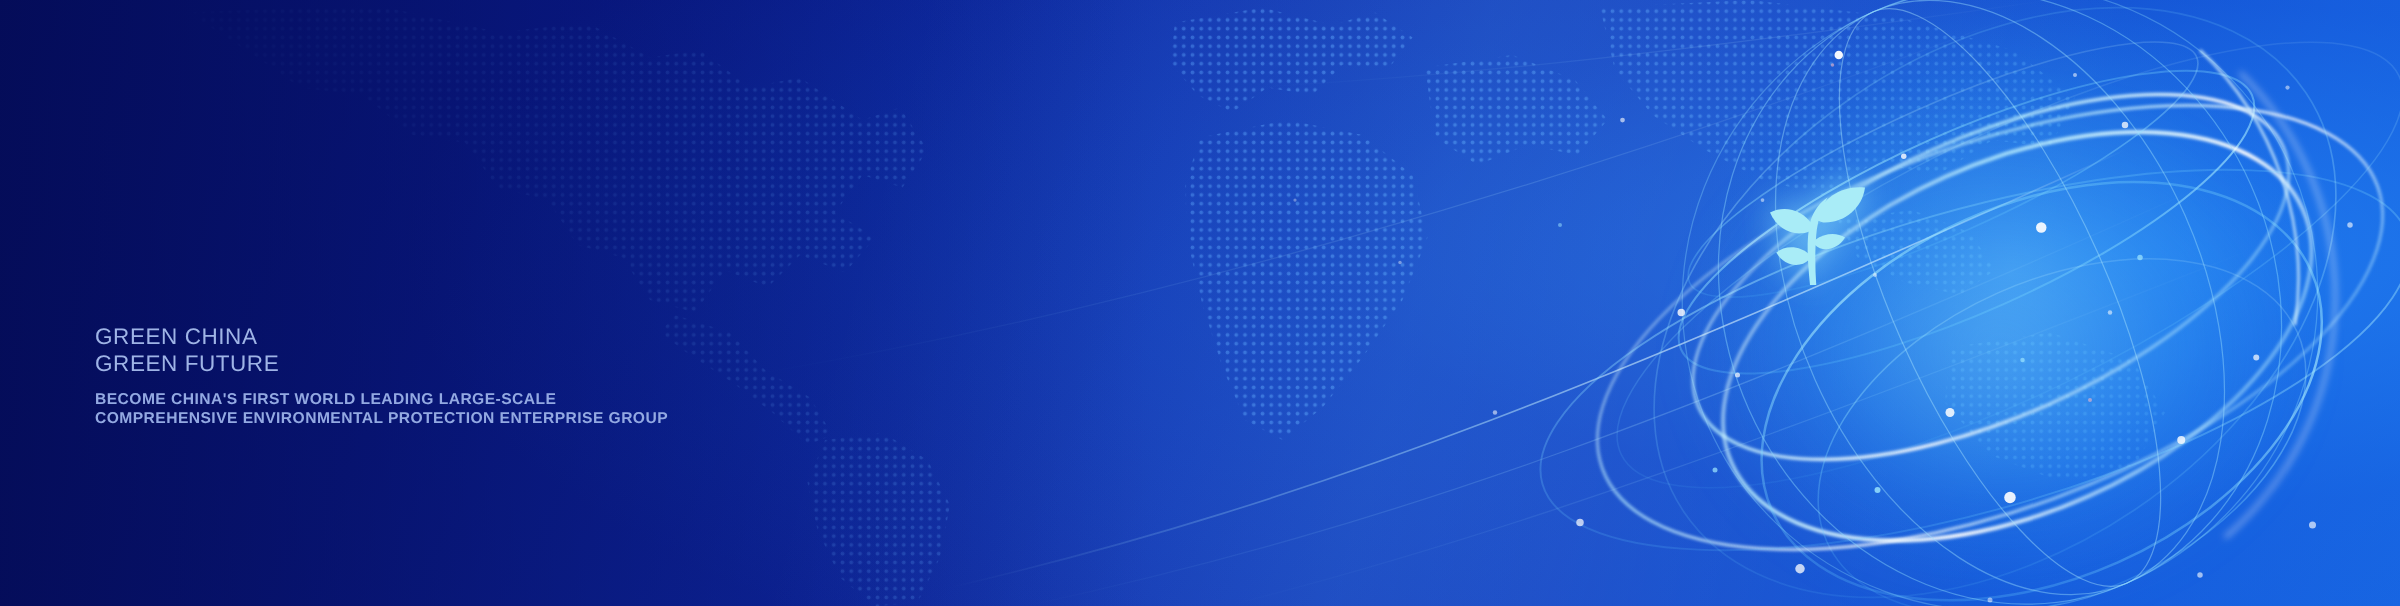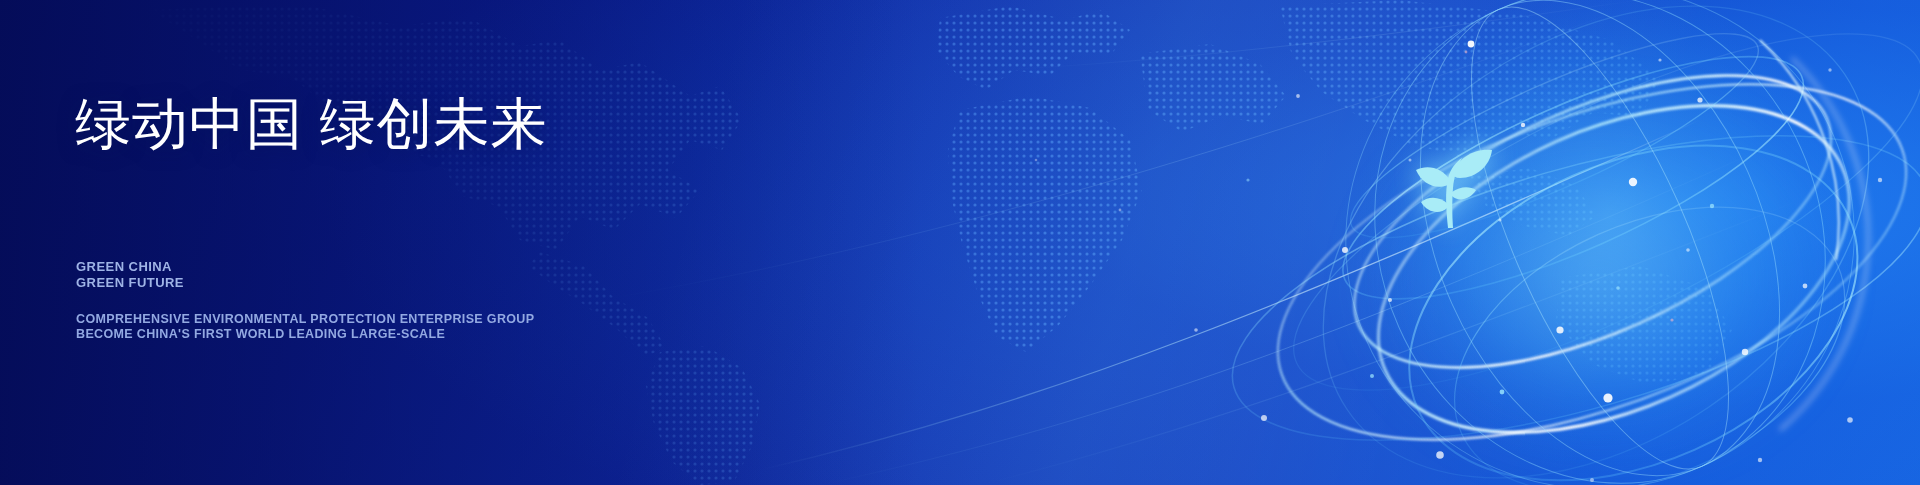--- a/index.html
+++ b/index.html
@@ -100,22 +100,22 @@
     white-space:nowrap;
     text-shadow:0 2px 18px rgba(0,20,90,.65);
   }
   .headline .l2{display:block;}
   .hl-red{color:#f20d1a;}
 
   .tagline{
     position:absolute;
     left:1px; top:259px;
     margin:0;
-    font-size:13px;
-    font-weight:700;
+    font-size:18px;
+    font-weight:400;
     line-height:1.22;
     letter-spacing:.45px;
     color:#9fb4e6;
     text-transform:uppercase;
   }
   .tagline span{display:block;}
 
   .subline{
     position:absolute;
     left:1px; top:312px;
@@ -326,27 +326,26 @@
         <path d="M58 76 C50 68 38 68 31 74 C38 86 51 86 57 80 C58 79 59 77 58 76 Z"></path>
       </g>
     </svg>
   </div>
 
   <div class="left-shade"></div>
 
   <div class="copy">
 
     <h1 class="headline">
-      <span class="l1">绿动中国 绿创未来</span>
     </h1>
 
     <p class="tagline">
       <span>GREEN CHINA</span>
       <span>GREEN FUTURE</span>
     </p>
 
     <p class="subline">
+      <span>BECOME CHINA'S FIRST WORLD LEADING LARGE-SCALE</span>
       <span>COMPREHENSIVE ENVIRONMENTAL PROTECTION ENTERPRISE GROUP</span>
-      <span>BECOME CHINA'S FIRST WORLD LEADING LARGE-SCALE</span>
     </p>
 
   </div>
 </div>
 
 </body></html>

